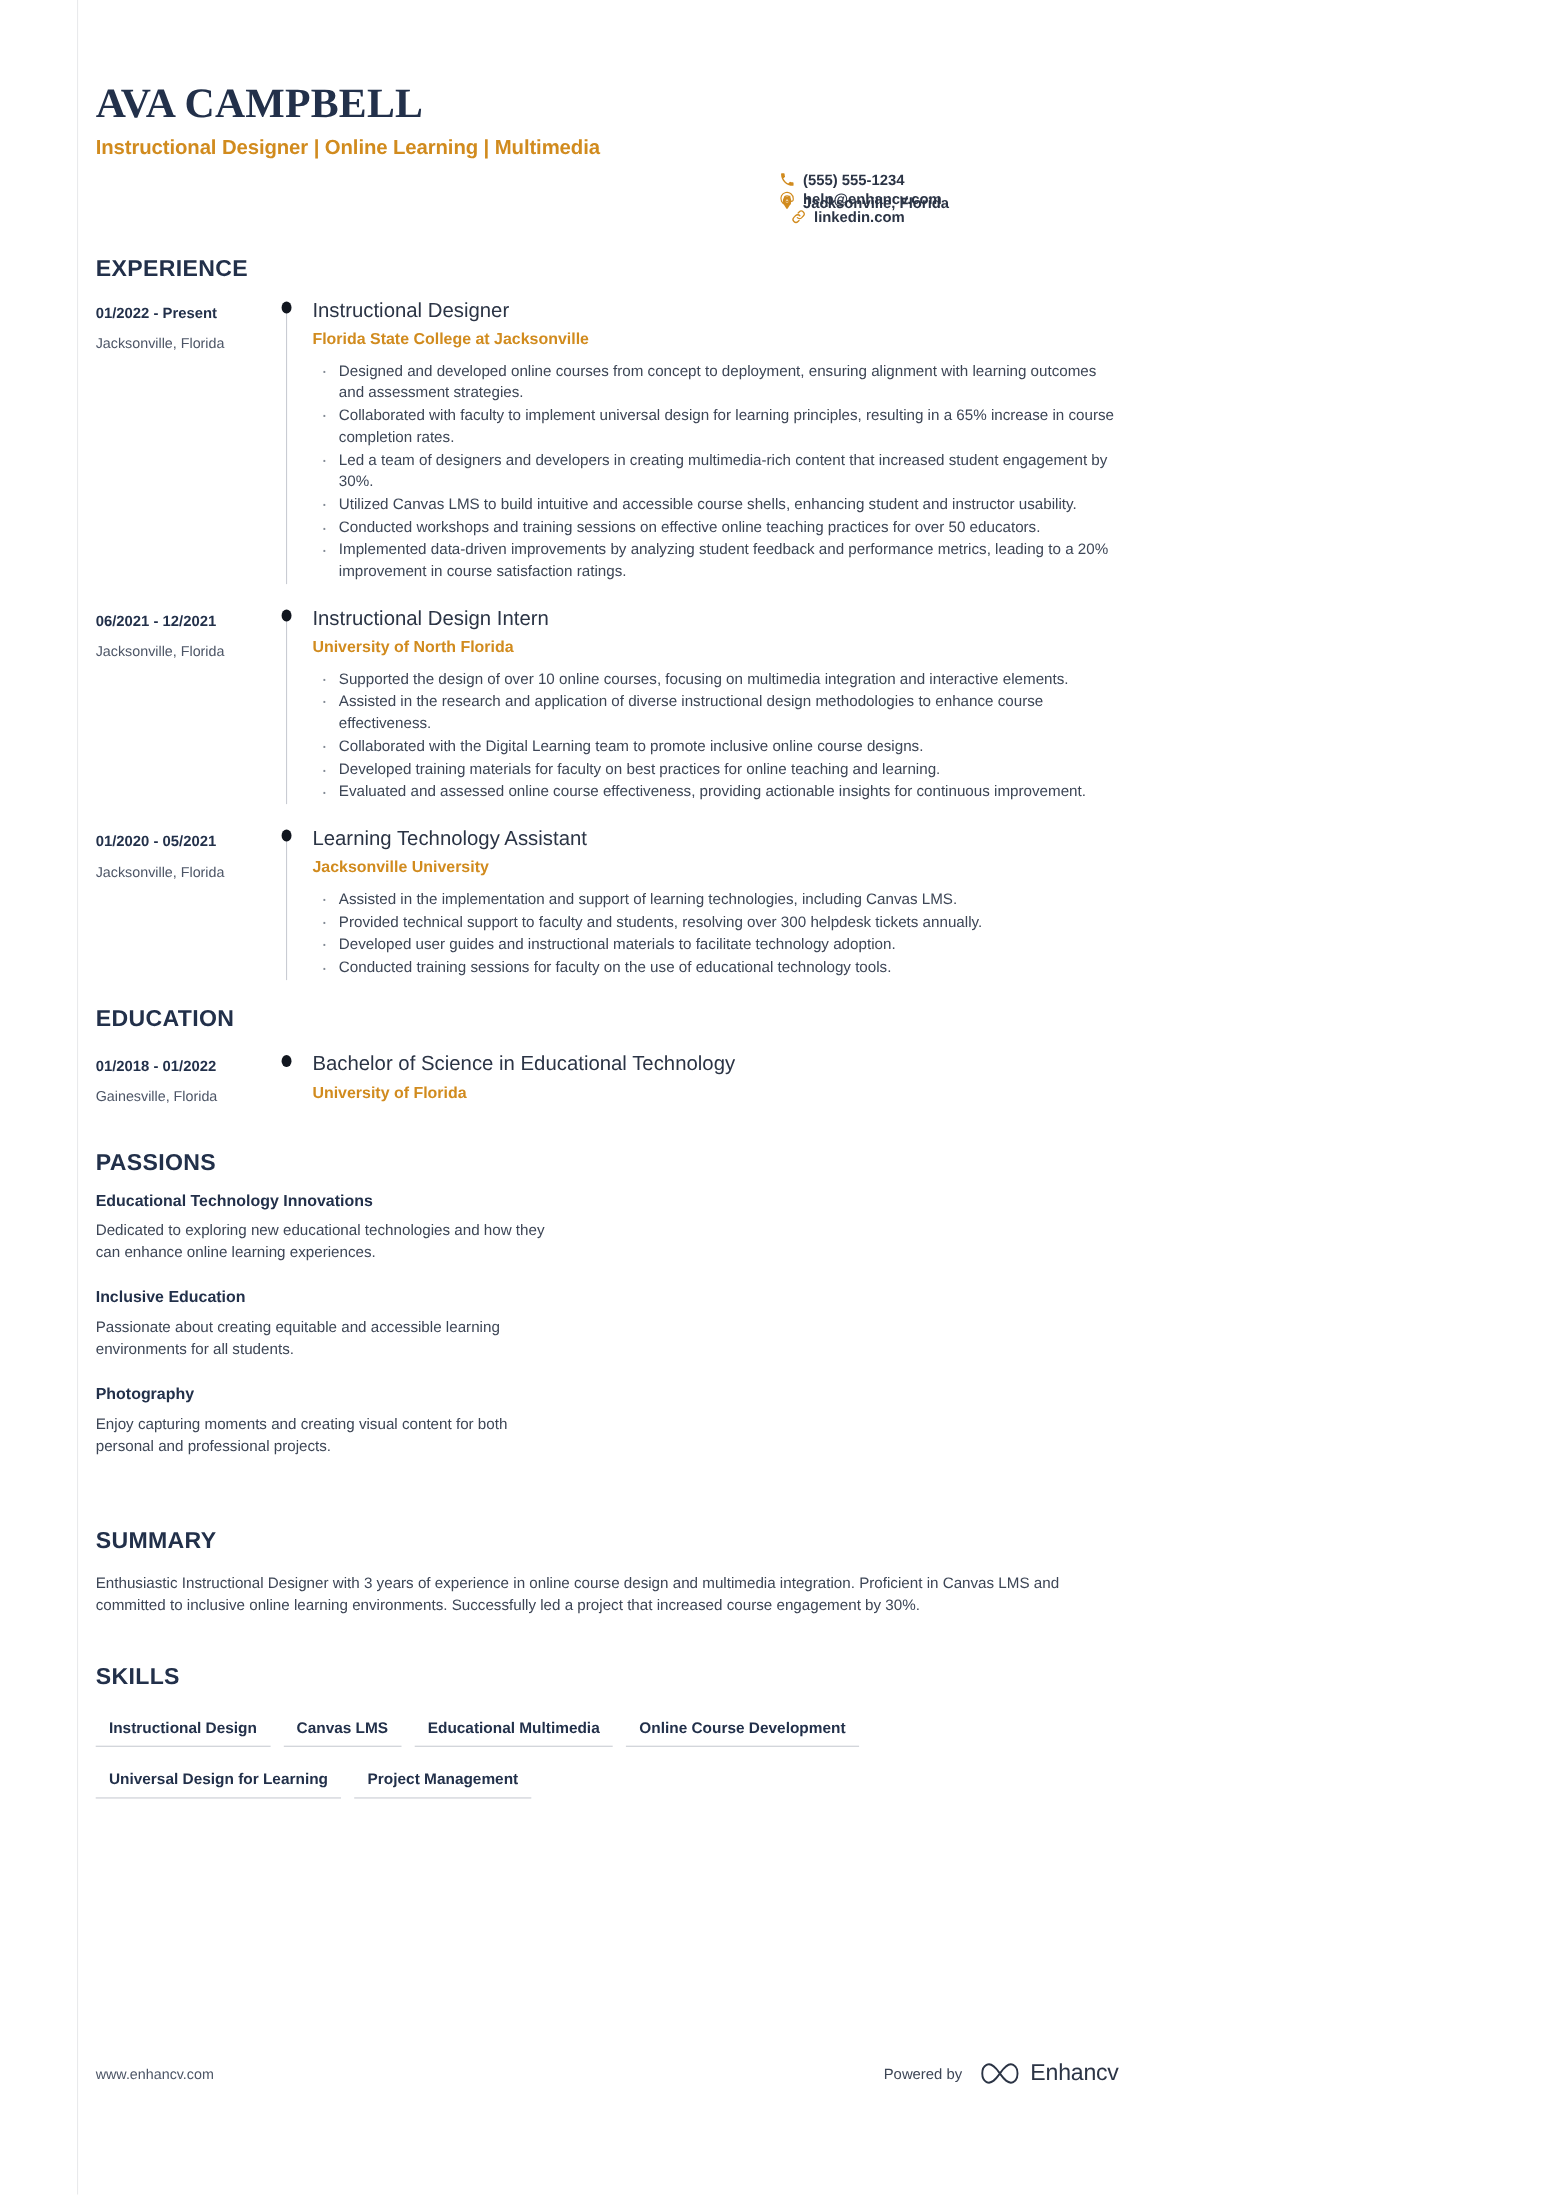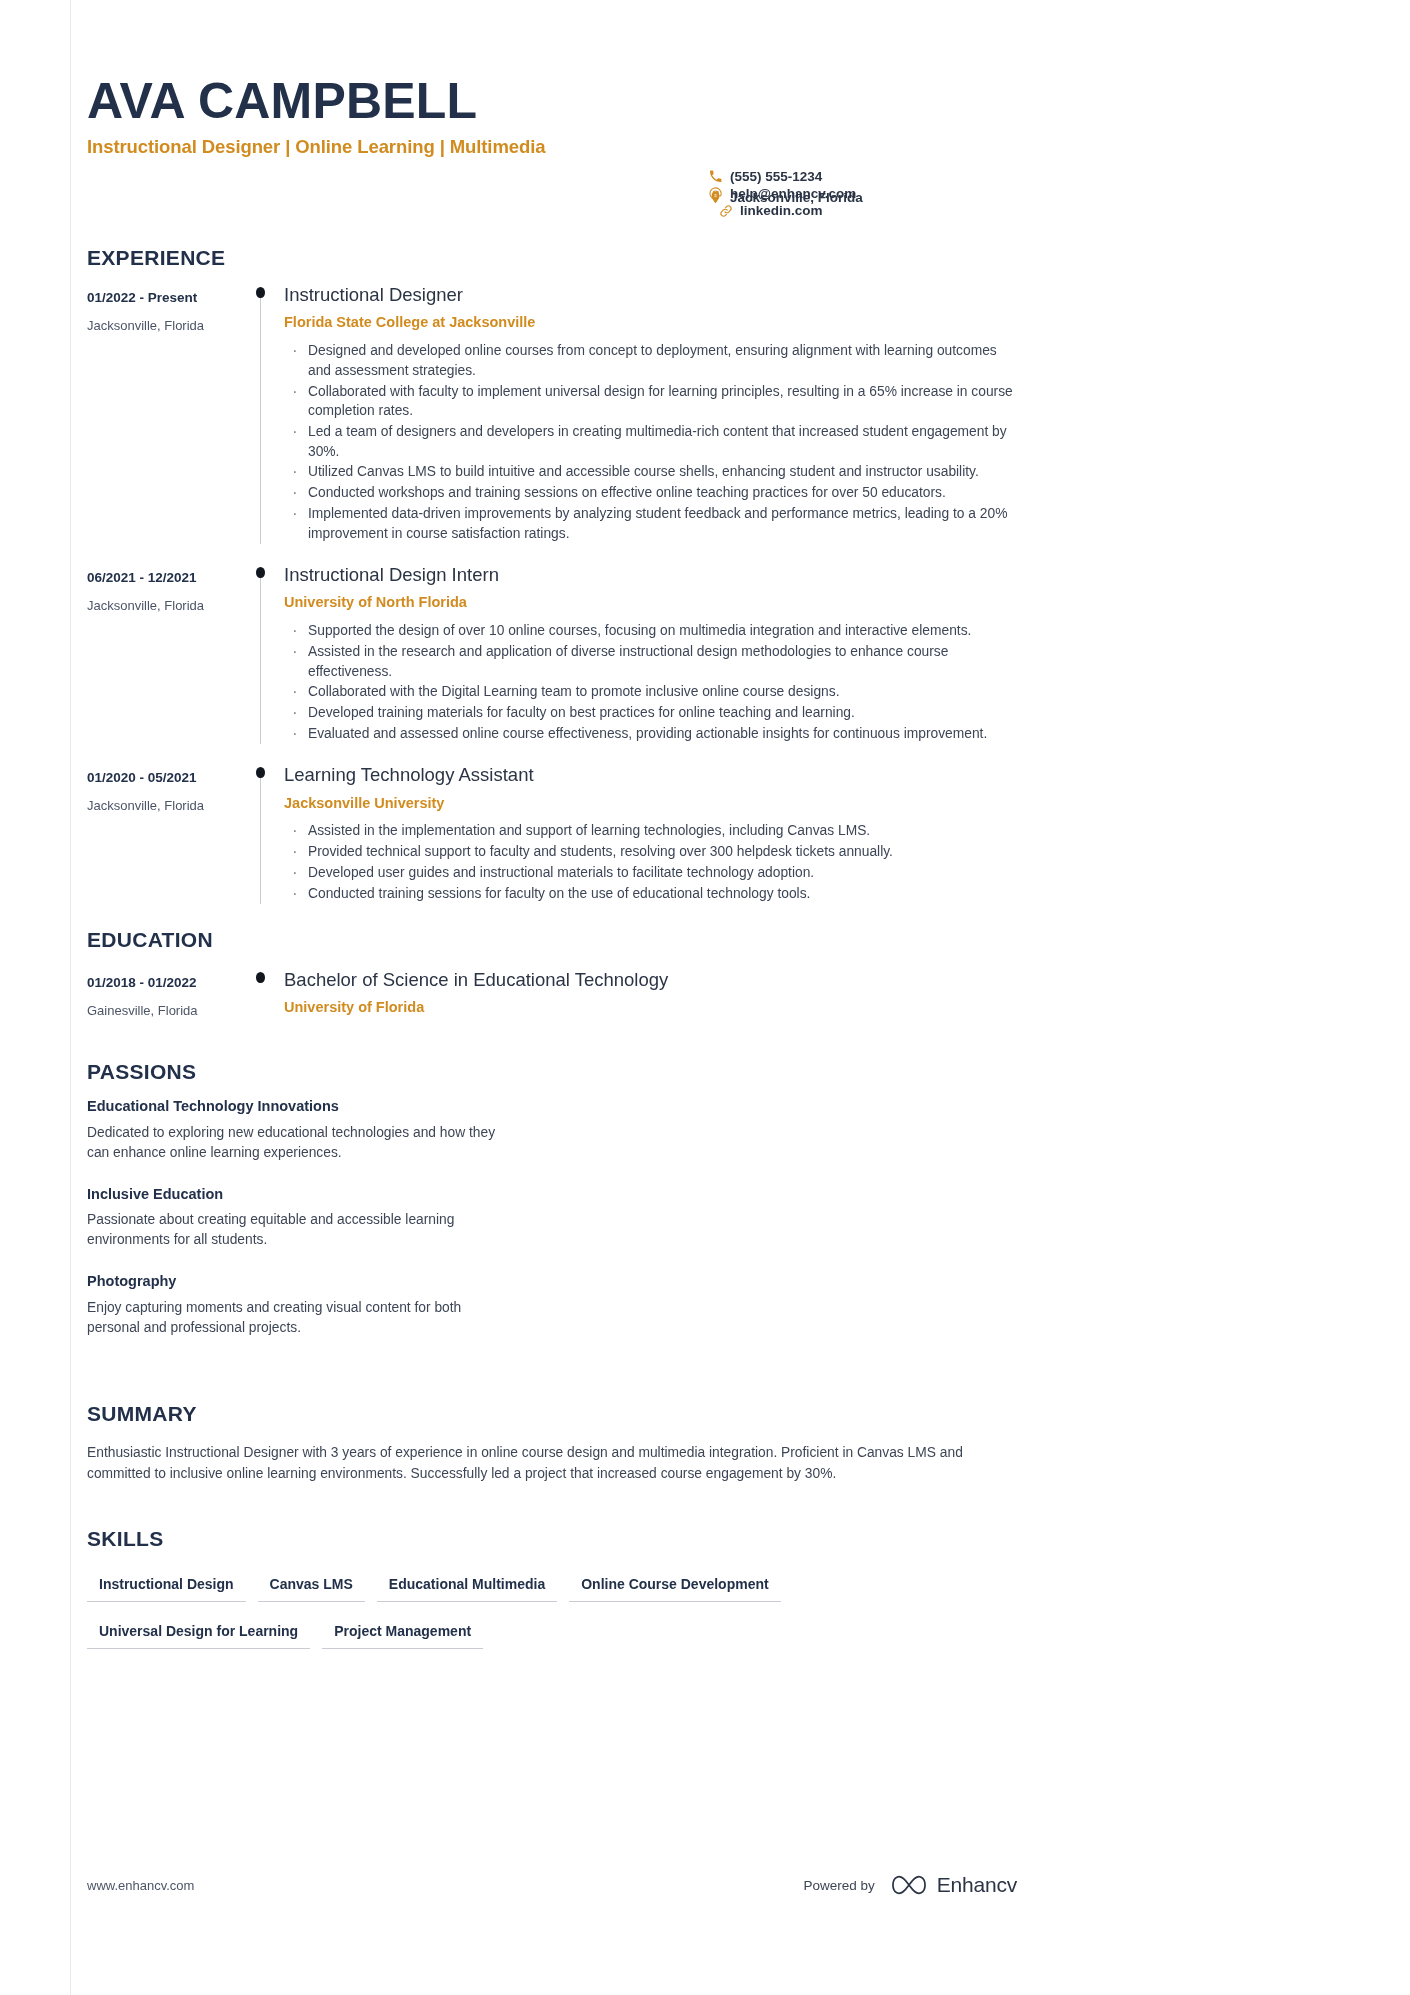--- a/index.html
+++ b/index.html
@@ -32,26 +32,27 @@
 
   .content {
     position: absolute;
     left: 87px;
     top: 0;
     width: 930px;
   }
 
   
   .name {
-    font-size: 50px;
+    font-size: 38px;
     font-weight: 700;
     letter-spacing: 0.2px;
     color: #22304a;
     margin-top: 73px;
     line-height: 1.12;
+    font-family: Liberation Serif, serif;
   }
 
   .subtitle {
     font-size: 18.5px;
     font-weight: 700;
     color: #d18b1e;
     margin-top: 7px;
     line-height: 1.2;
     letter-spacing: -0.1px;
   }

